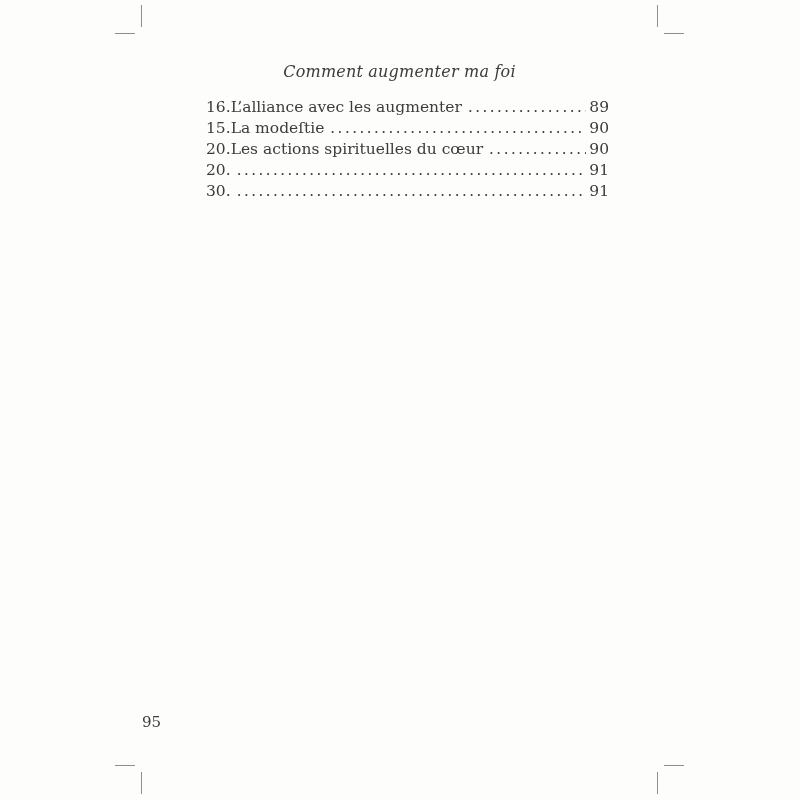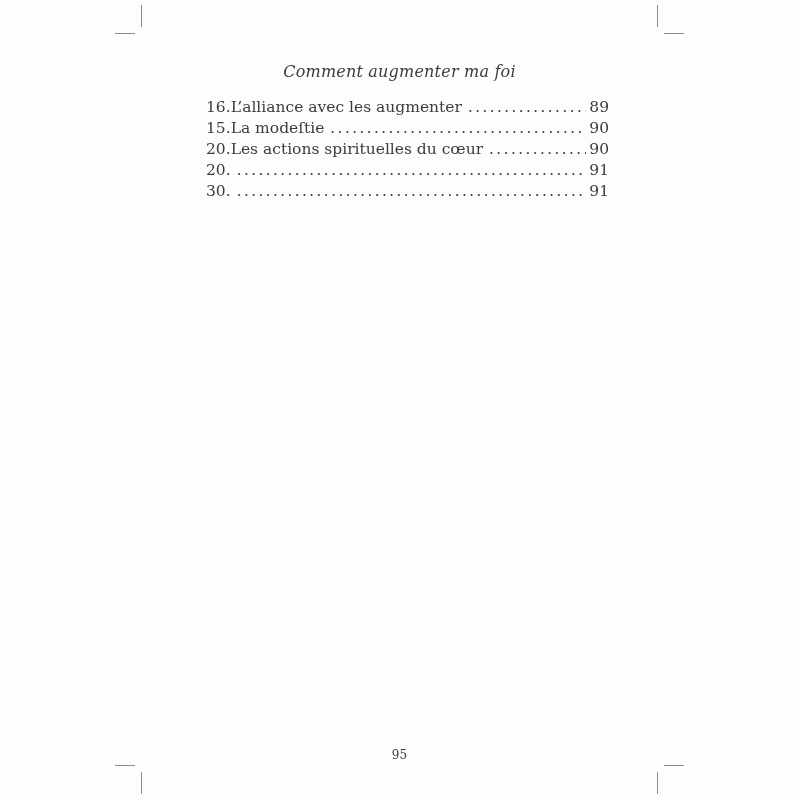--- a/index.html
+++ b/index.html
@@ -57,23 +57,21 @@
   }
   .toc-leader::after {
     content: "..........................................................................................................................................";
     letter-spacing: 2.5px;
     font-size: 15px;
   }
   .toc-page { flex: 0 0 auto; text-align: left; min-width: 18px; }
   .folio {
     position: absolute;
     top: 679px; left: 0; right: 0;
-    text-align: center;
-    font-size: 12px;
-    margin-top: 35px;
+    font-size: 15px;
   }
 </style>
 </head>
 <body>
 
 <div class="crop-seg seg-tl-v"></div>
 <div class="crop-seg seg-tl-h"></div>
 <div class="crop-seg seg-tr-v"></div>
 <div class="crop-seg seg-tr-h"></div>
 <div class="crop-seg seg-bl-v"></div>

